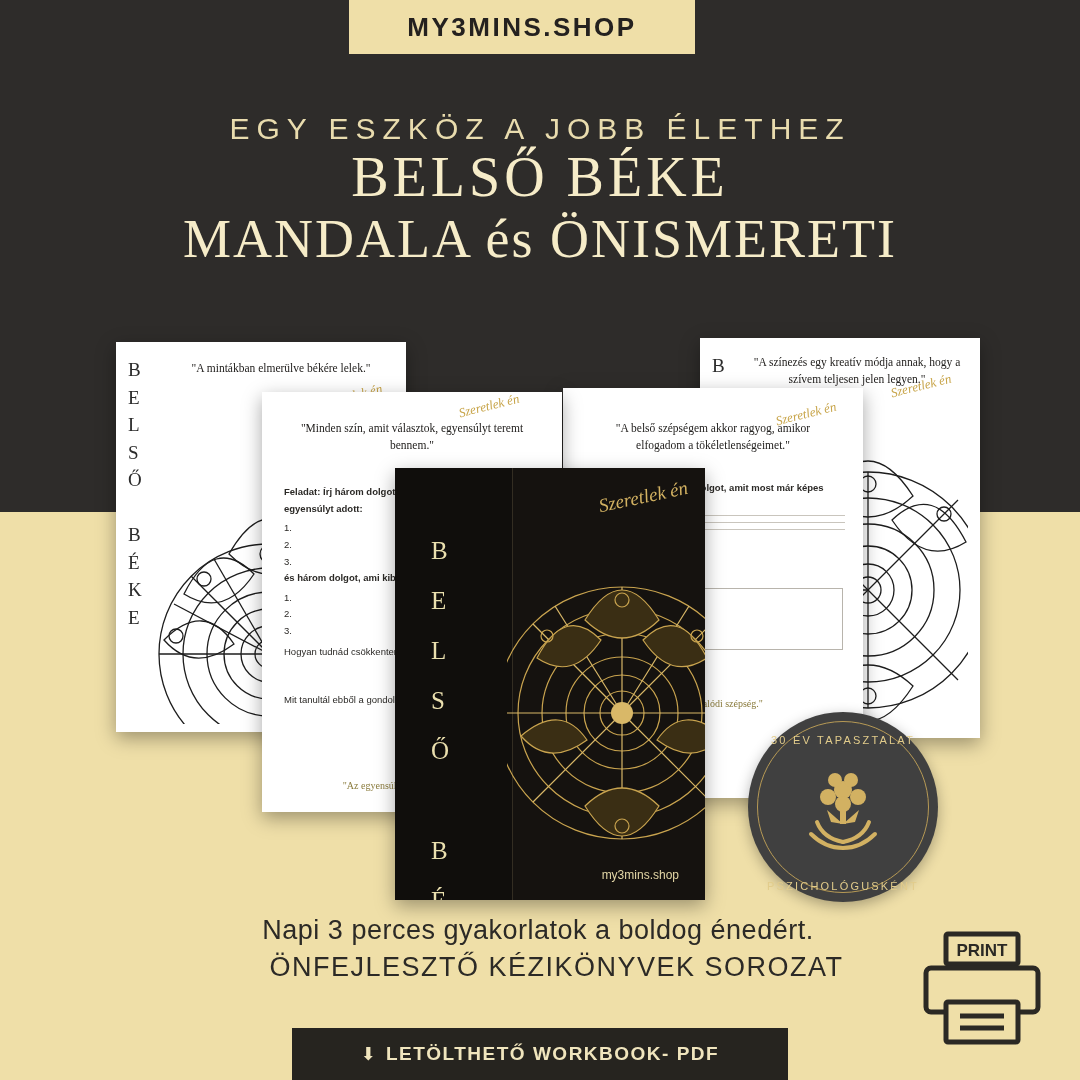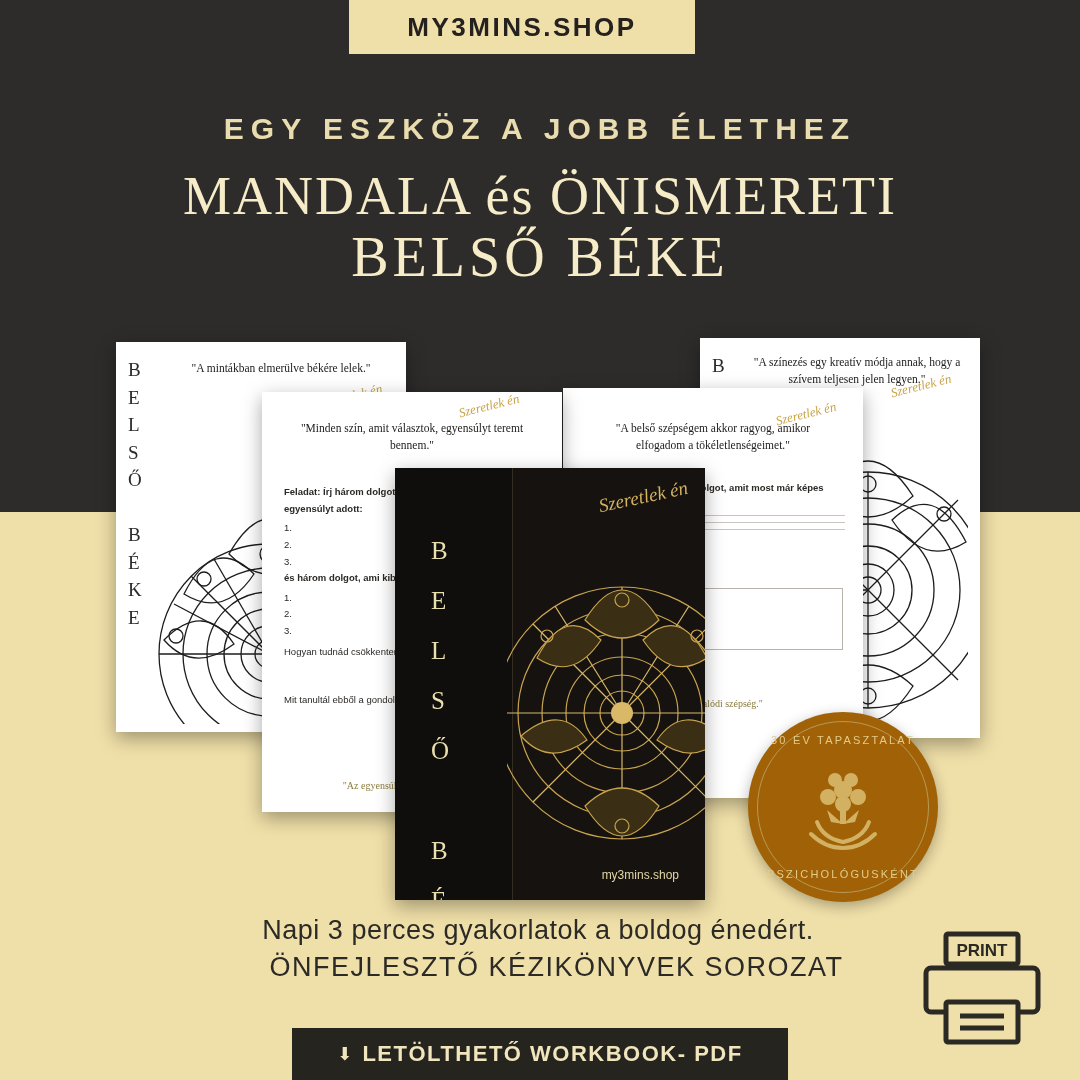--- a/index.html
+++ b/index.html
@@ -32,22 +32,22 @@
     font-size: 26px; font-weight: bold; letter-spacing: 2.5px;
     color: #24211f;
   }
 
   
   .headline {
     position: absolute; left: 0; top: 112px; width: 1080px;
     text-align: center; z-index: 15; color: #f3e7bd;
   }
   .kicker {
-    font-size: 30px; letter-spacing: 7px; font-weight: 700;
-    color: #e9dcae; margin-bottom: 20px;
+    font-size: 30px; letter-spacing: 7px; font-weight: 400;
+    color: #e9dcae; 
   }
   .title-serif {
     font-family: "Liberation Serif", serif;
     font-size: 56px; letter-spacing: 4px; line-height: 1.12;
     color: #f6ecc8;
   }
   .title-l2 { font-size: 54px; letter-spacing: 2px; }
   .title-script {
     font-family: "Liberation Serif", serif;
     font-size: 56px; letter-spacing: 1px; color: #f6ecc8;
@@ -122,69 +122,69 @@
     font-size: 19px; color: #d3b262; transform: rotate(-12deg);
   }
   .cover-url {
     position: absolute; right: 26px; bottom: 18px;
     font-size: 12px; color: #e3d7a6;
   }
 
   
   .badge {
     position: absolute; left: 748px; top: 712px; width: 190px; height: 190px;
-    border-radius: 50%; background: #a16207; z-index: 18;
+    border-radius: 50%; background: #404040; z-index: 18;
     box-shadow: 0 4px 14px rgba(0,0,0,.3);
   }
   .badge .ring {
     position: absolute; inset: 9px; border: 1px solid #b79a55; border-radius: 50%;
   }
   .badge-top, .badge-bottom {
     position: absolute; width: 100%; text-align: center; color: #e2cc8b;
     font-size: 11px; letter-spacing: 2.2px;
   }
   .badge-top { top: 22px; }
-  .badge-bottom { bottom: 22px; }
+  .badge-bottom { bottom: 10px; }
 
   
   .bottom-copy {
     position: absolute; left: 0; top: 915px; width: 1076px; text-align: center;
     z-index: 16; color: #2c2a26;
   }
   .bc1 { font-size: 27px; letter-spacing: .5px; }
   .bc2 { font-size: 27px; letter-spacing: 1.5px; margin-top: 6px; padding-left: 37px; }
 
   
   .print-icon { position: absolute; left: 916px; top: 928px; z-index: 16; }
 
   
   .cta {
     position: absolute; left: 292px; top: 1028px; width: 496px; height: 52px;
     background: #26241f; display: flex; align-items: center; justify-content: center;
     gap: 10px; z-index: 20;
   }
   .cta-label {
-    color: #f0e5bd; font-size: 22px; font-weight: bold; letter-spacing: 1.5px;
+    color: #f0e5bd; font-size: 19px; font-weight: bold; letter-spacing: 1.5px;
   }
   .dl-icon { color: #f0e5bd; font-size: 18px; }
 </style>
 </head>
 <body>
 
 <div class="bg-dark"></div>
 <div class="bg-light"></div>
 
 <div class="brand-bar">
   <span class="brand-text">MY3MINS.SHOP</span>
 </div>
 
 <div class="headline">
   <div class="kicker">EGY ESZKÖZ A JOBB ÉLETHEZ</div>
+  <div class="title-serif">BELSŐ BÉKE</div>
   <div class="title-serif title-l2">MANDALA és ÖNISMERETI</div>
-  <div class="title-serif">BELSŐ BÉKE</div>
 </div>
 
 <div class="mockups">
 
   <div class="sheet sheet-a">
     <div class="side-letters" style="white-space:pre-line">B
 E
 L
 S
 Ő

